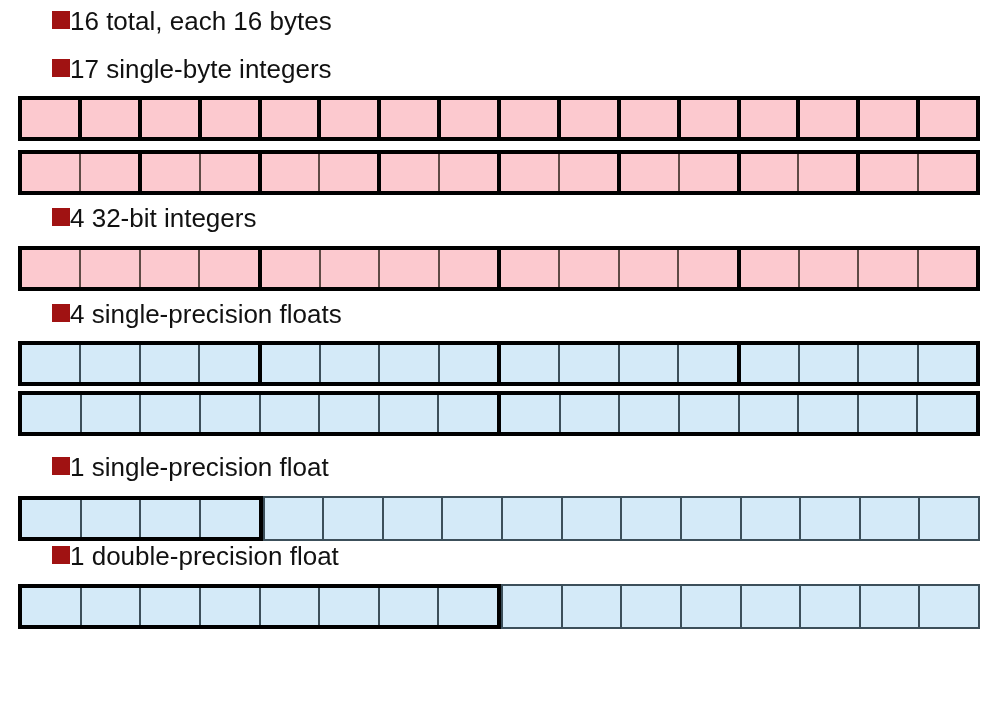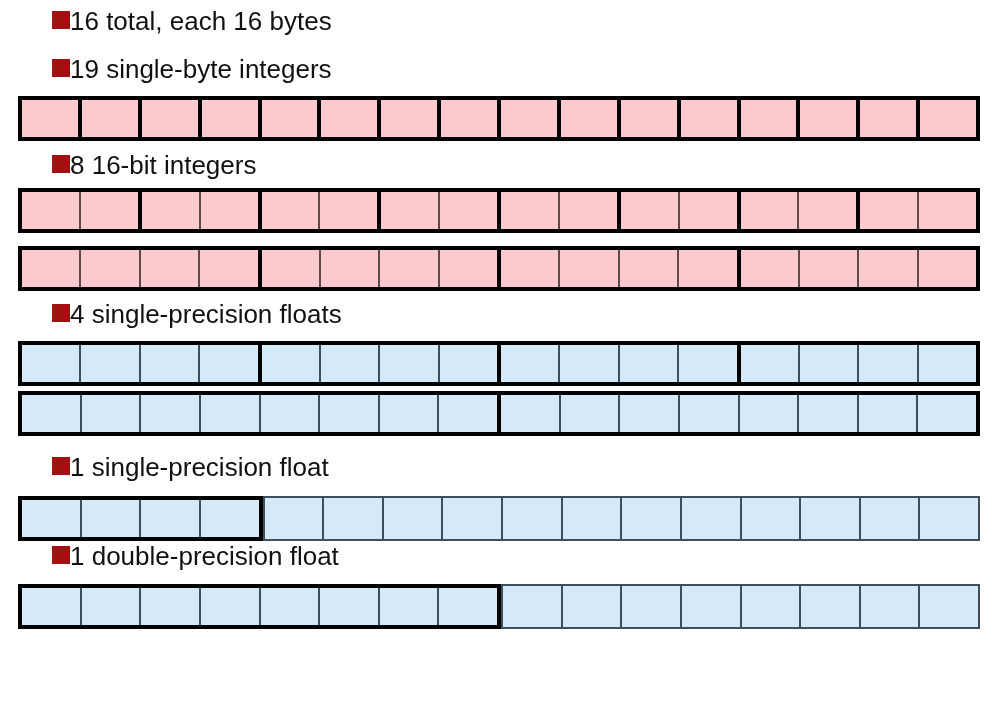--- a/index.html
+++ b/index.html
@@ -55,64 +55,64 @@
 
 <div class="slide">
 
   <div class="line">
     <span class="bullet"></span>
     <span>16 total, each 16 bytes</span>
   </div>
 
   <div class="line">
     <span class="bullet"></span>
-    <span>19 single-byte integers</span>
+    <span>17 single-byte integers</span>
   </div>
   <div class="bar framed">
       <div class="cell" style="background: rgb(252, 201, 207); border-right: 4px solid rgb(0, 0, 0);"></div>
       <div class="cell" style="background: rgb(252, 201, 207); border-right: 4px solid rgb(0, 0, 0);"></div>
       <div class="cell" style="background: rgb(252, 201, 207); border-right: 4px solid rgb(0, 0, 0);"></div>
       <div class="cell" style="background: rgb(252, 201, 207); border-right: 4px solid rgb(0, 0, 0);"></div>
       <div class="cell" style="background: rgb(252, 201, 207); border-right: 4px solid rgb(0, 0, 0);"></div>
       <div class="cell" style="background: rgb(252, 201, 207); border-right: 4px solid rgb(0, 0, 0);"></div>
       <div class="cell" style="background: rgb(252, 201, 207); border-right: 4px solid rgb(0, 0, 0);"></div>
       <div class="cell" style="background: rgb(252, 201, 207); border-right: 4px solid rgb(0, 0, 0);"></div>
       <div class="cell" style="background: rgb(252, 201, 207); border-right: 4px solid rgb(0, 0, 0);"></div>
       <div class="cell" style="background: rgb(252, 201, 207); border-right: 4px solid rgb(0, 0, 0);"></div>
       <div class="cell" style="background: rgb(252, 201, 207); border-right: 4px solid rgb(0, 0, 0);"></div>
       <div class="cell" style="background: rgb(252, 201, 207); border-right: 4px solid rgb(0, 0, 0);"></div>
       <div class="cell" style="background: rgb(252, 201, 207); border-right: 4px solid rgb(0, 0, 0);"></div>
       <div class="cell" style="background: rgb(252, 201, 207); border-right: 4px solid rgb(0, 0, 0);"></div>
       <div class="cell" style="background: rgb(252, 201, 207); border-right: 4px solid rgb(0, 0, 0);"></div>
       <div class="cell" style="background: rgb(252, 201, 207);"></div>
     </div>
 
-  <div class="line">
-    <span class="bullet"></span>
-    <span>8 16-bit integers</span>
-  </div>
   <div class="bar framed">
       <div class="cell" style="background: rgb(252, 201, 207); border-right: 2px solid rgb(94, 74, 69);"></div>
       <div class="cell" style="background: rgb(252, 201, 207); border-right: 4px solid rgb(0, 0, 0);"></div>
       <div class="cell" style="background: rgb(252, 201, 207); border-right: 2px solid rgb(94, 74, 69);"></div>
       <div class="cell" style="background: rgb(252, 201, 207); border-right: 4px solid rgb(0, 0, 0);"></div>
       <div class="cell" style="background: rgb(252, 201, 207); border-right: 2px solid rgb(94, 74, 69);"></div>
       <div class="cell" style="background: rgb(252, 201, 207); border-right: 4px solid rgb(0, 0, 0);"></div>
       <div class="cell" style="background: rgb(252, 201, 207); border-right: 2px solid rgb(94, 74, 69);"></div>
       <div class="cell" style="background: rgb(252, 201, 207); border-right: 4px solid rgb(0, 0, 0);"></div>
       <div class="cell" style="background: rgb(252, 201, 207); border-right: 2px solid rgb(94, 74, 69);"></div>
       <div class="cell" style="background: rgb(252, 201, 207); border-right: 4px solid rgb(0, 0, 0);"></div>
       <div class="cell" style="background: rgb(252, 201, 207); border-right: 2px solid rgb(94, 74, 69);"></div>
       <div class="cell" style="background: rgb(252, 201, 207); border-right: 4px solid rgb(0, 0, 0);"></div>
       <div class="cell" style="background: rgb(252, 201, 207); border-right: 2px solid rgb(94, 74, 69);"></div>
       <div class="cell" style="background: rgb(252, 201, 207); border-right: 4px solid rgb(0, 0, 0);"></div>
       <div class="cell" style="background: rgb(252, 201, 207); border-right: 2px solid rgb(94, 74, 69);"></div>
       <div class="cell" style="background: rgb(252, 201, 207);"></div>
     </div>
 
+  <div class="line">
+    <span class="bullet"></span>
+    <span>4 32-bit integers</span>
+  </div>
   <div class="bar framed">
       <div class="cell" style="background: rgb(252, 201, 207); border-right: 2px solid rgb(94, 74, 69);"></div>
       <div class="cell" style="background: rgb(252, 201, 207); border-right: 2px solid rgb(94, 74, 69);"></div>
       <div class="cell" style="background: rgb(252, 201, 207); border-right: 2px solid rgb(94, 74, 69);"></div>
       <div class="cell" style="background: rgb(252, 201, 207); border-right: 4px solid rgb(0, 0, 0);"></div>
       <div class="cell" style="background: rgb(252, 201, 207); border-right: 2px solid rgb(94, 74, 69);"></div>
       <div class="cell" style="background: rgb(252, 201, 207); border-right: 2px solid rgb(94, 74, 69);"></div>
       <div class="cell" style="background: rgb(252, 201, 207); border-right: 2px solid rgb(94, 74, 69);"></div>
       <div class="cell" style="background: rgb(252, 201, 207); border-right: 4px solid rgb(0, 0, 0);"></div>
       <div class="cell" style="background: rgb(252, 201, 207); border-right: 2px solid rgb(94, 74, 69);"></div>

